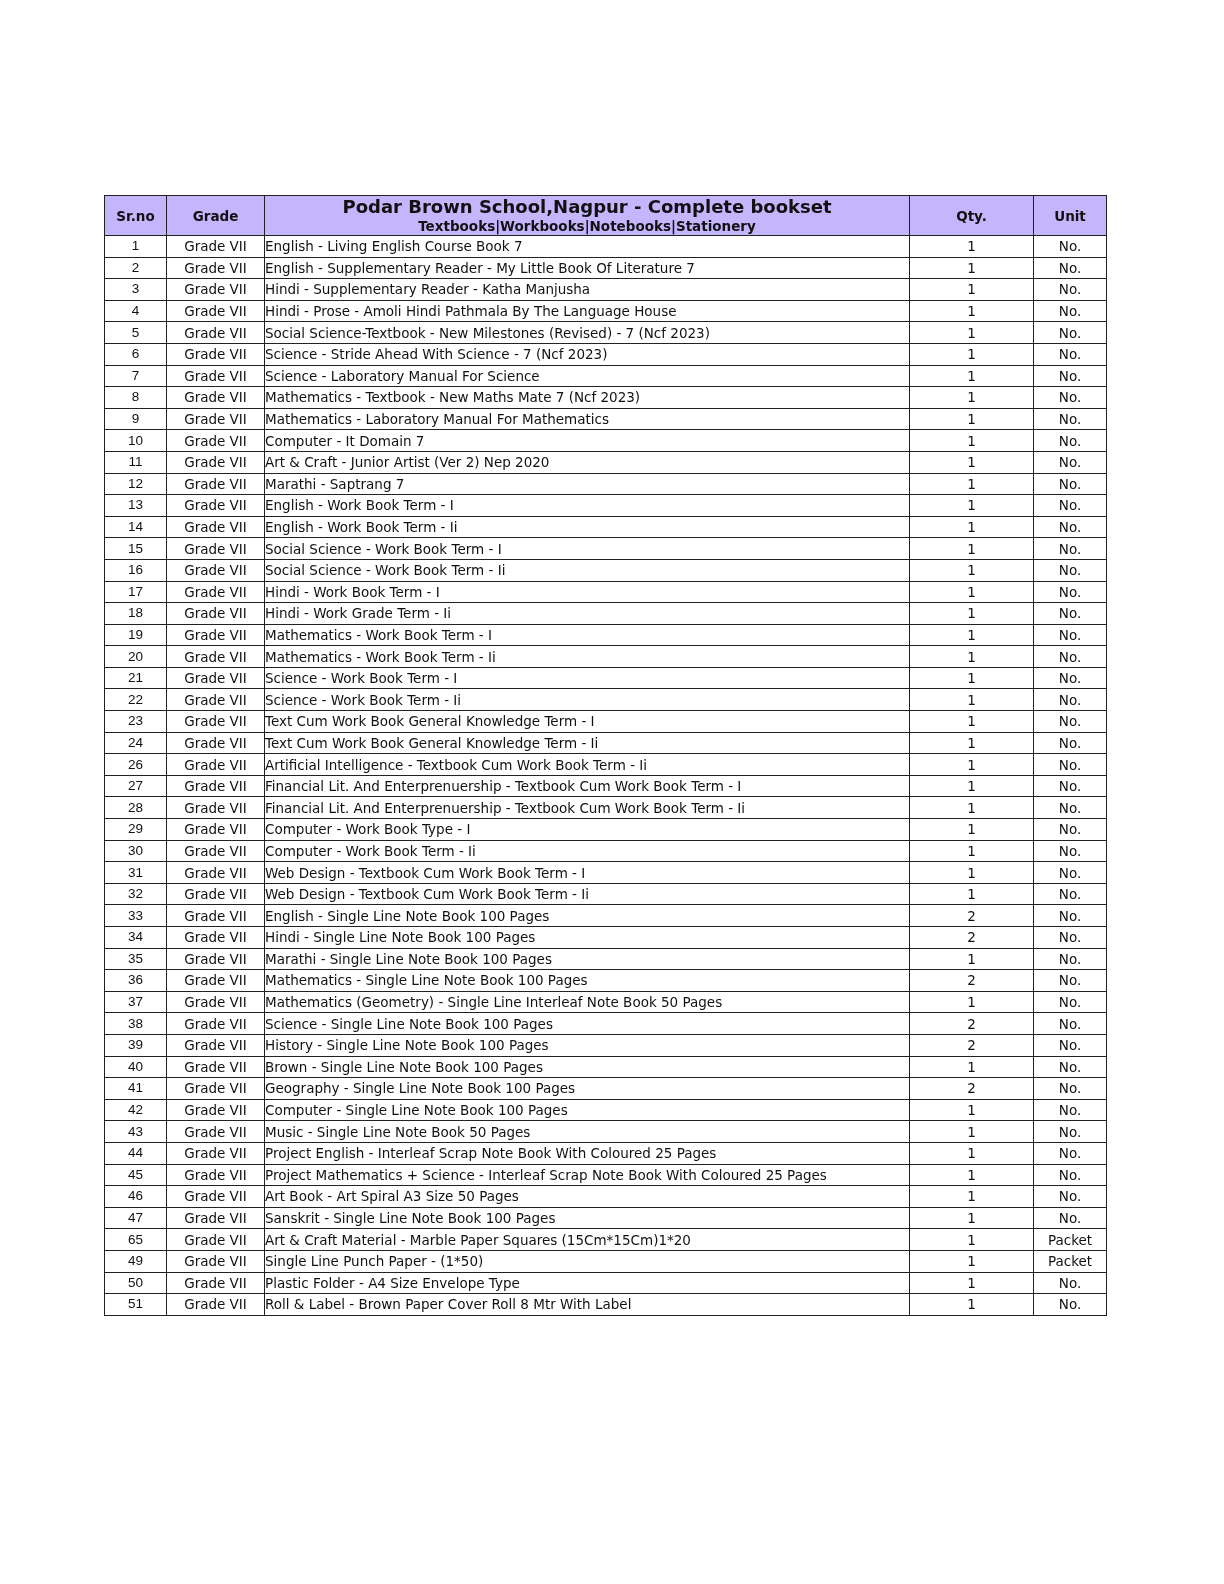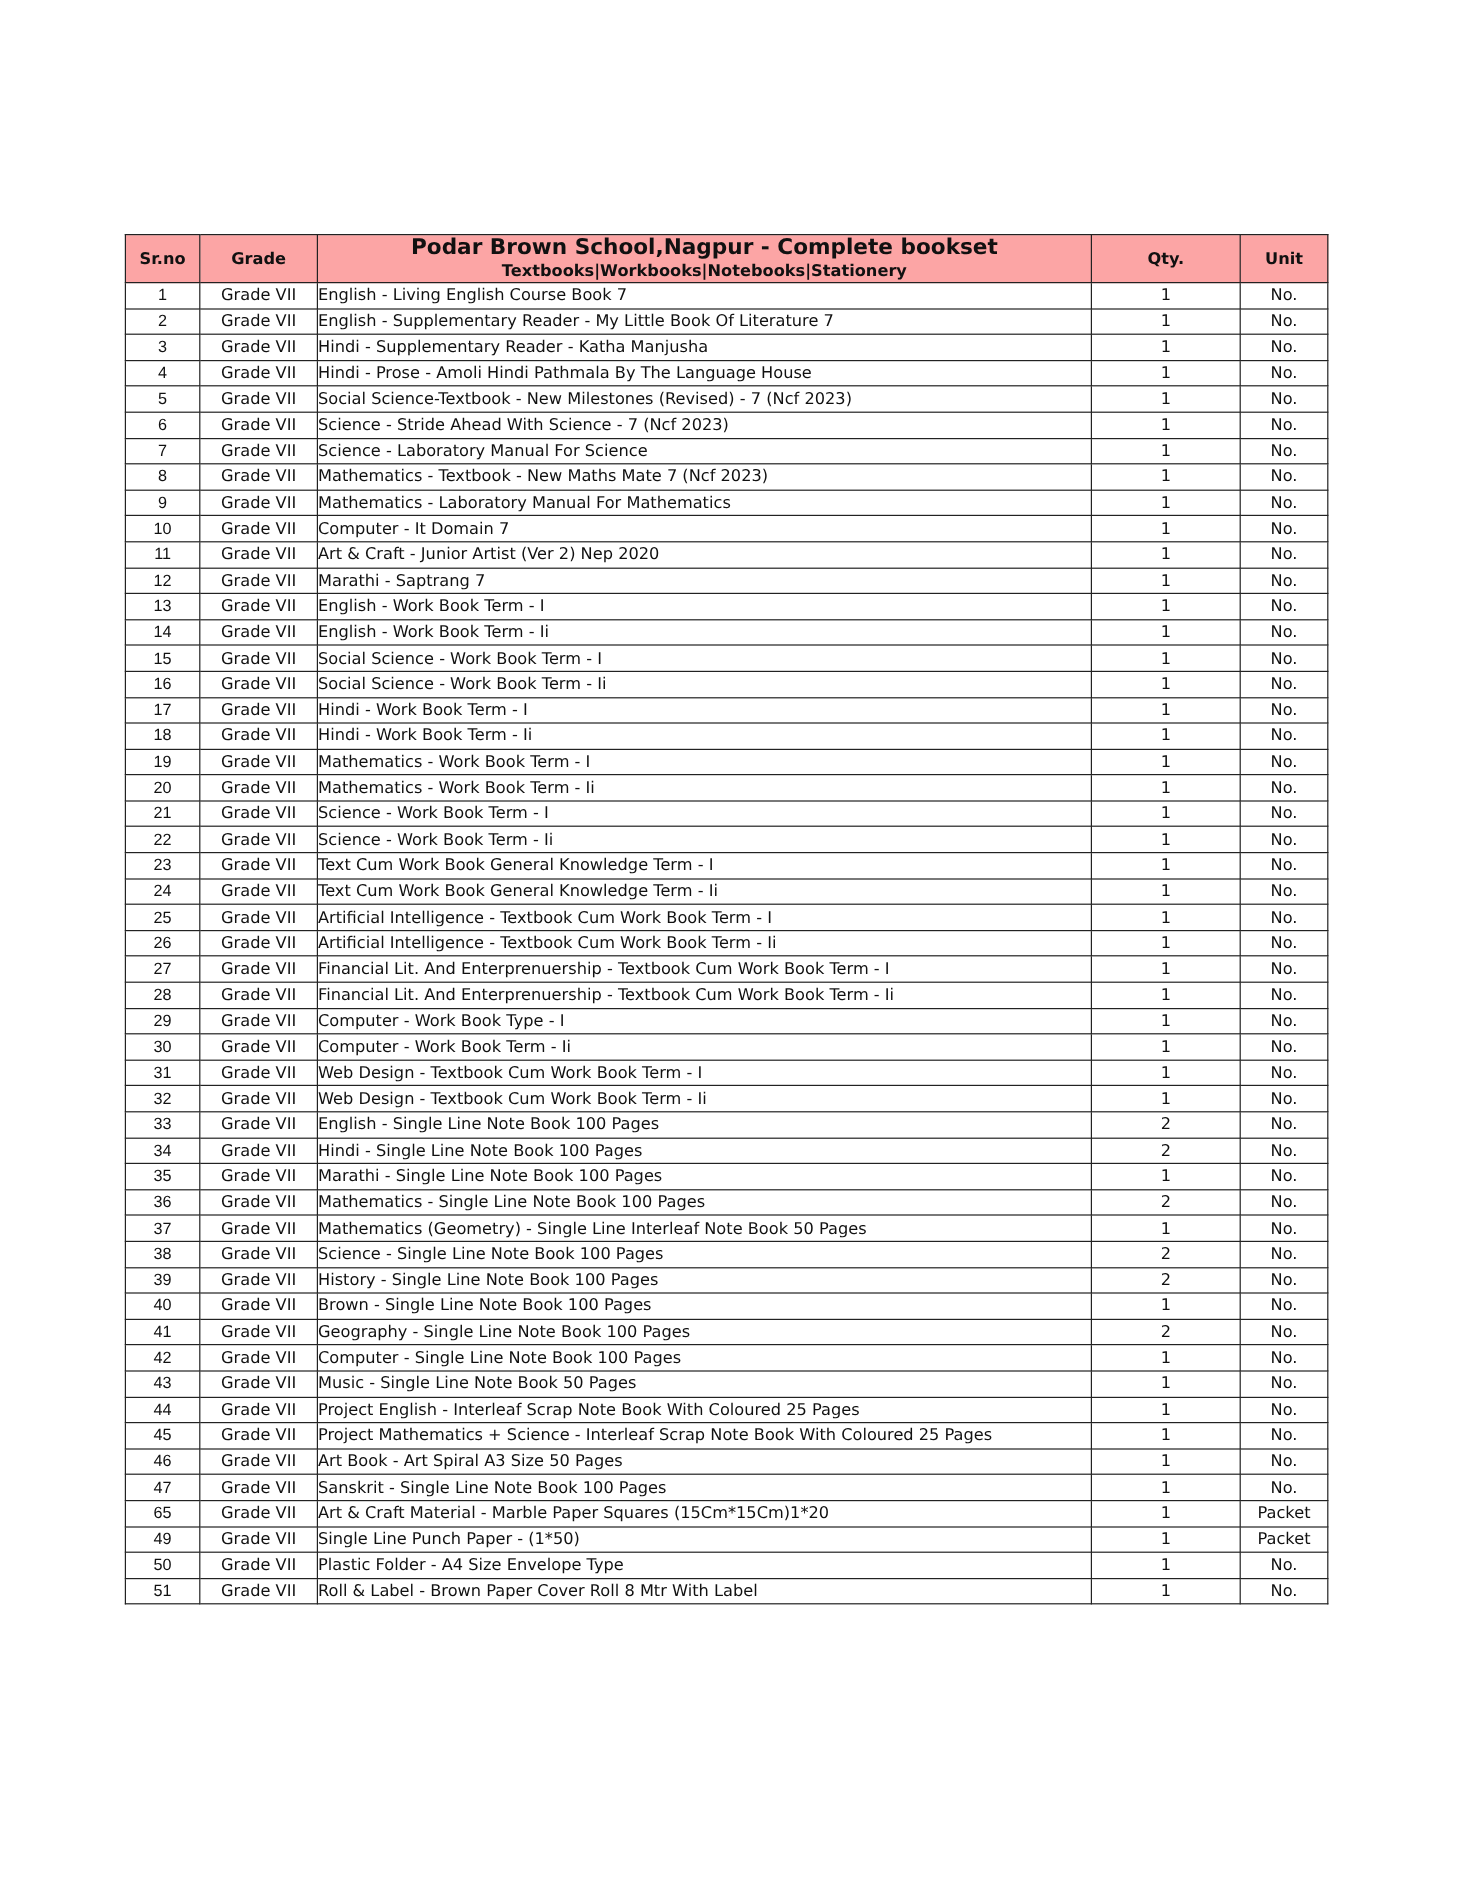--- a/index.html
+++ b/index.html
@@ -14,21 +14,21 @@
     font-size: 13.5px;
     height: 20.6px;
     line-height: 20px;
   }
   col.c-sr { width: 62px; }
   col.c-grade { width: 98px; }
   col.c-desc { width: 645px; }
   col.c-qty { width: 124px; }
   col.c-unit { width: 73px; }
   thead th {
-    background: #fca5a5;
+    background: #c4b5fd;
     height: 48px;
     font-family: "DejaVu Sans", sans-serif;
     font-weight: bold;
     font-size: 19px;
     line-height: 22px;
     text-align: center;
     vertical-align: middle;
   }
   thead th .title { display: block; font-size: 18px; line-height: 22px; }
   thead th .subtitle { display: block; font-size: 13.5px; line-height: 17px; }
@@ -177,21 +177,21 @@
       <tr>
         <td class="sr">17</td>
         <td class="grade">Grade VII</td>
         <td class="desc">Hindi - Work Book Term - I</td>
         <td class="qty">1</td>
         <td class="unit">No.</td>
       </tr>
       <tr>
         <td class="sr">18</td>
         <td class="grade">Grade VII</td>
-        <td class="desc">Hindi - Work Book Term - Ii</td>
+        <td class="desc">Hindi - Work Grade Term - Ii</td>
         <td class="qty">1</td>
         <td class="unit">No.</td>
       </tr>
       <tr>
         <td class="sr">19</td>
         <td class="grade">Grade VII</td>
         <td class="desc">Mathematics - Work Book Term - I</td>
         <td class="qty">1</td>
         <td class="unit">No.</td>
       </tr>
@@ -220,27 +220,20 @@
         <td class="sr">23</td>
         <td class="grade">Grade VII</td>
         <td class="desc">Text Cum Work Book General Knowledge  Term - I</td>
         <td class="qty">1</td>
         <td class="unit">No.</td>
       </tr>
       <tr>
         <td class="sr">24</td>
         <td class="grade">Grade VII</td>
         <td class="desc">Text Cum Work Book General Knowledge  Term - Ii</td>
-        <td class="qty">1</td>
-        <td class="unit">No.</td>
-      </tr>
-      <tr>
-        <td class="sr">25</td>
-        <td class="grade">Grade VII</td>
-        <td class="desc">Artificial Intelligence - Textbook Cum Work Book Term - I</td>
         <td class="qty">1</td>
         <td class="unit">No.</td>
       </tr>
       <tr>
         <td class="sr">26</td>
         <td class="grade">Grade VII</td>
         <td class="desc">Artificial Intelligence - Textbook Cum Work Book Term - Ii</td>
         <td class="qty">1</td>
         <td class="unit">No.</td>
       </tr>

